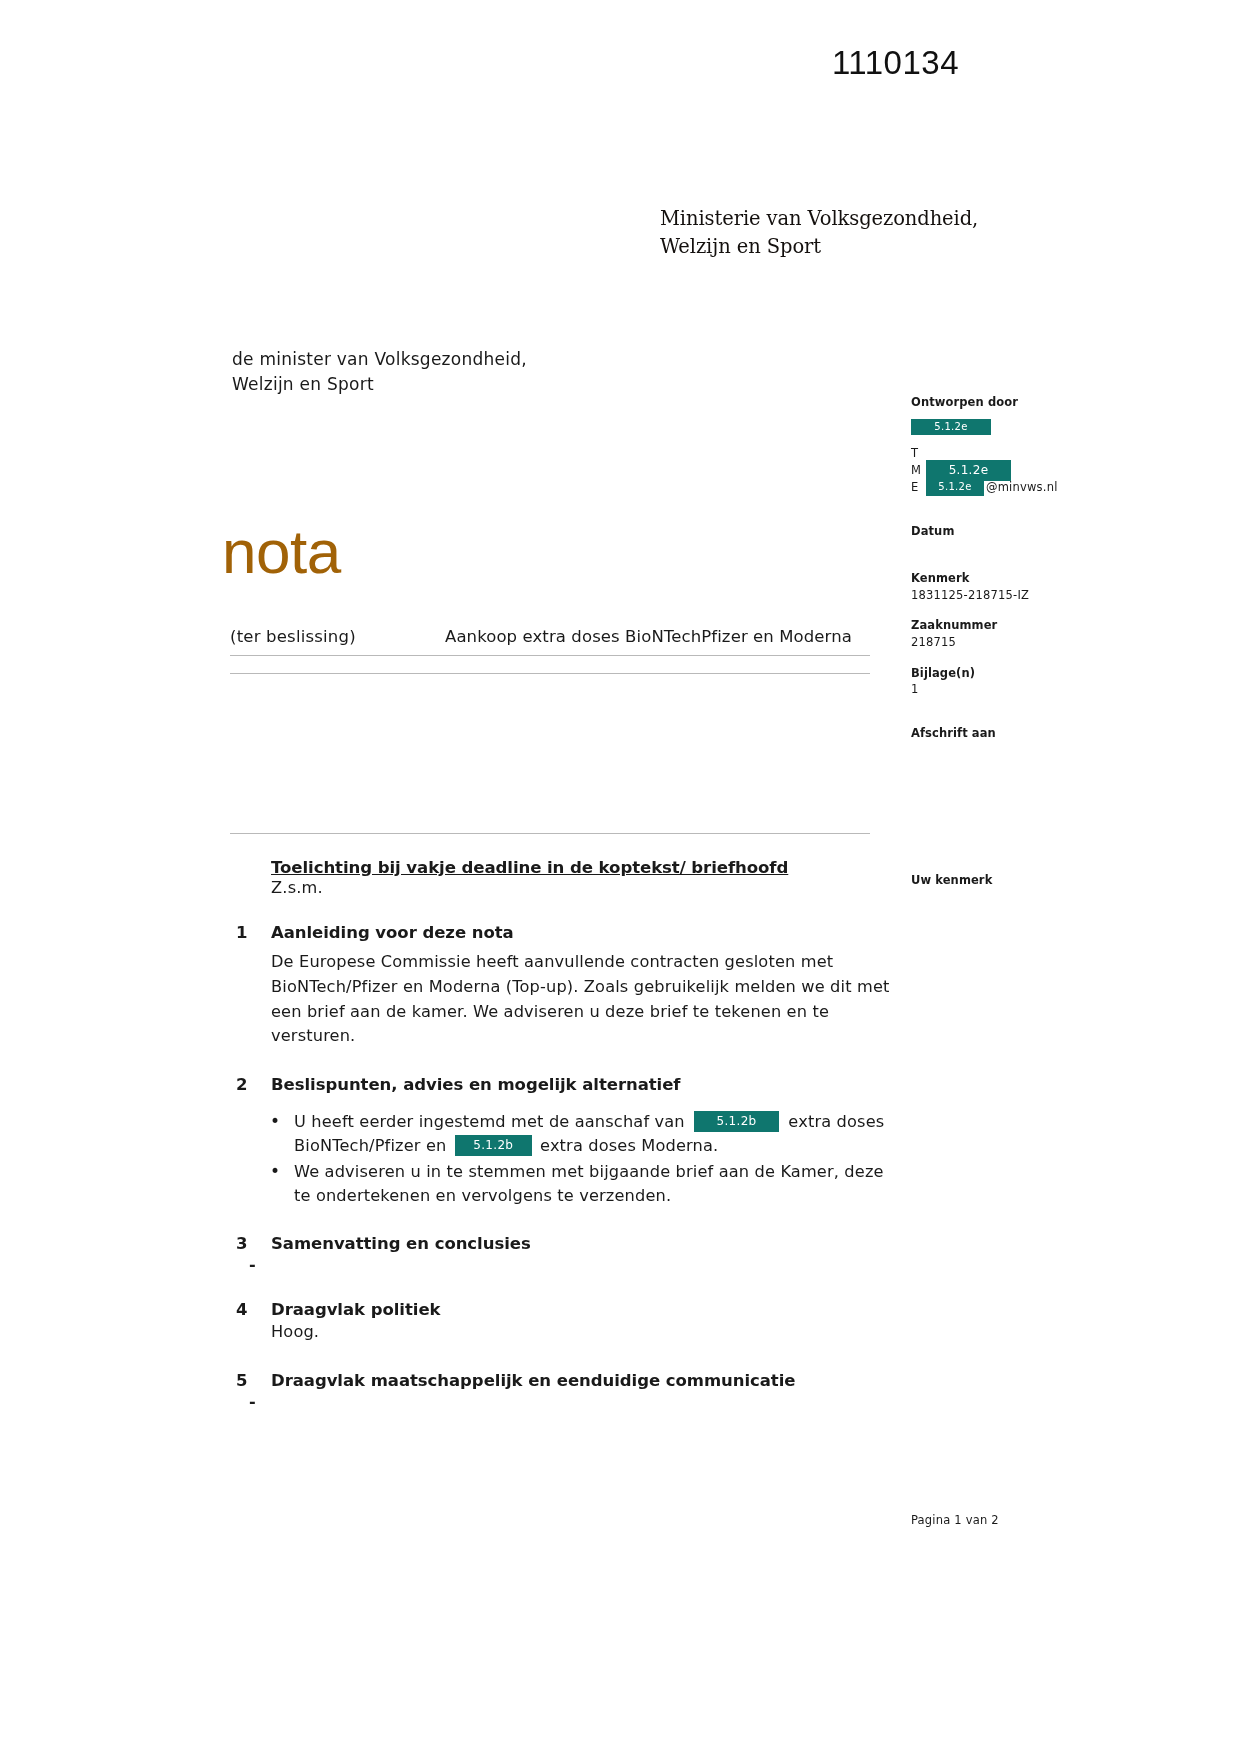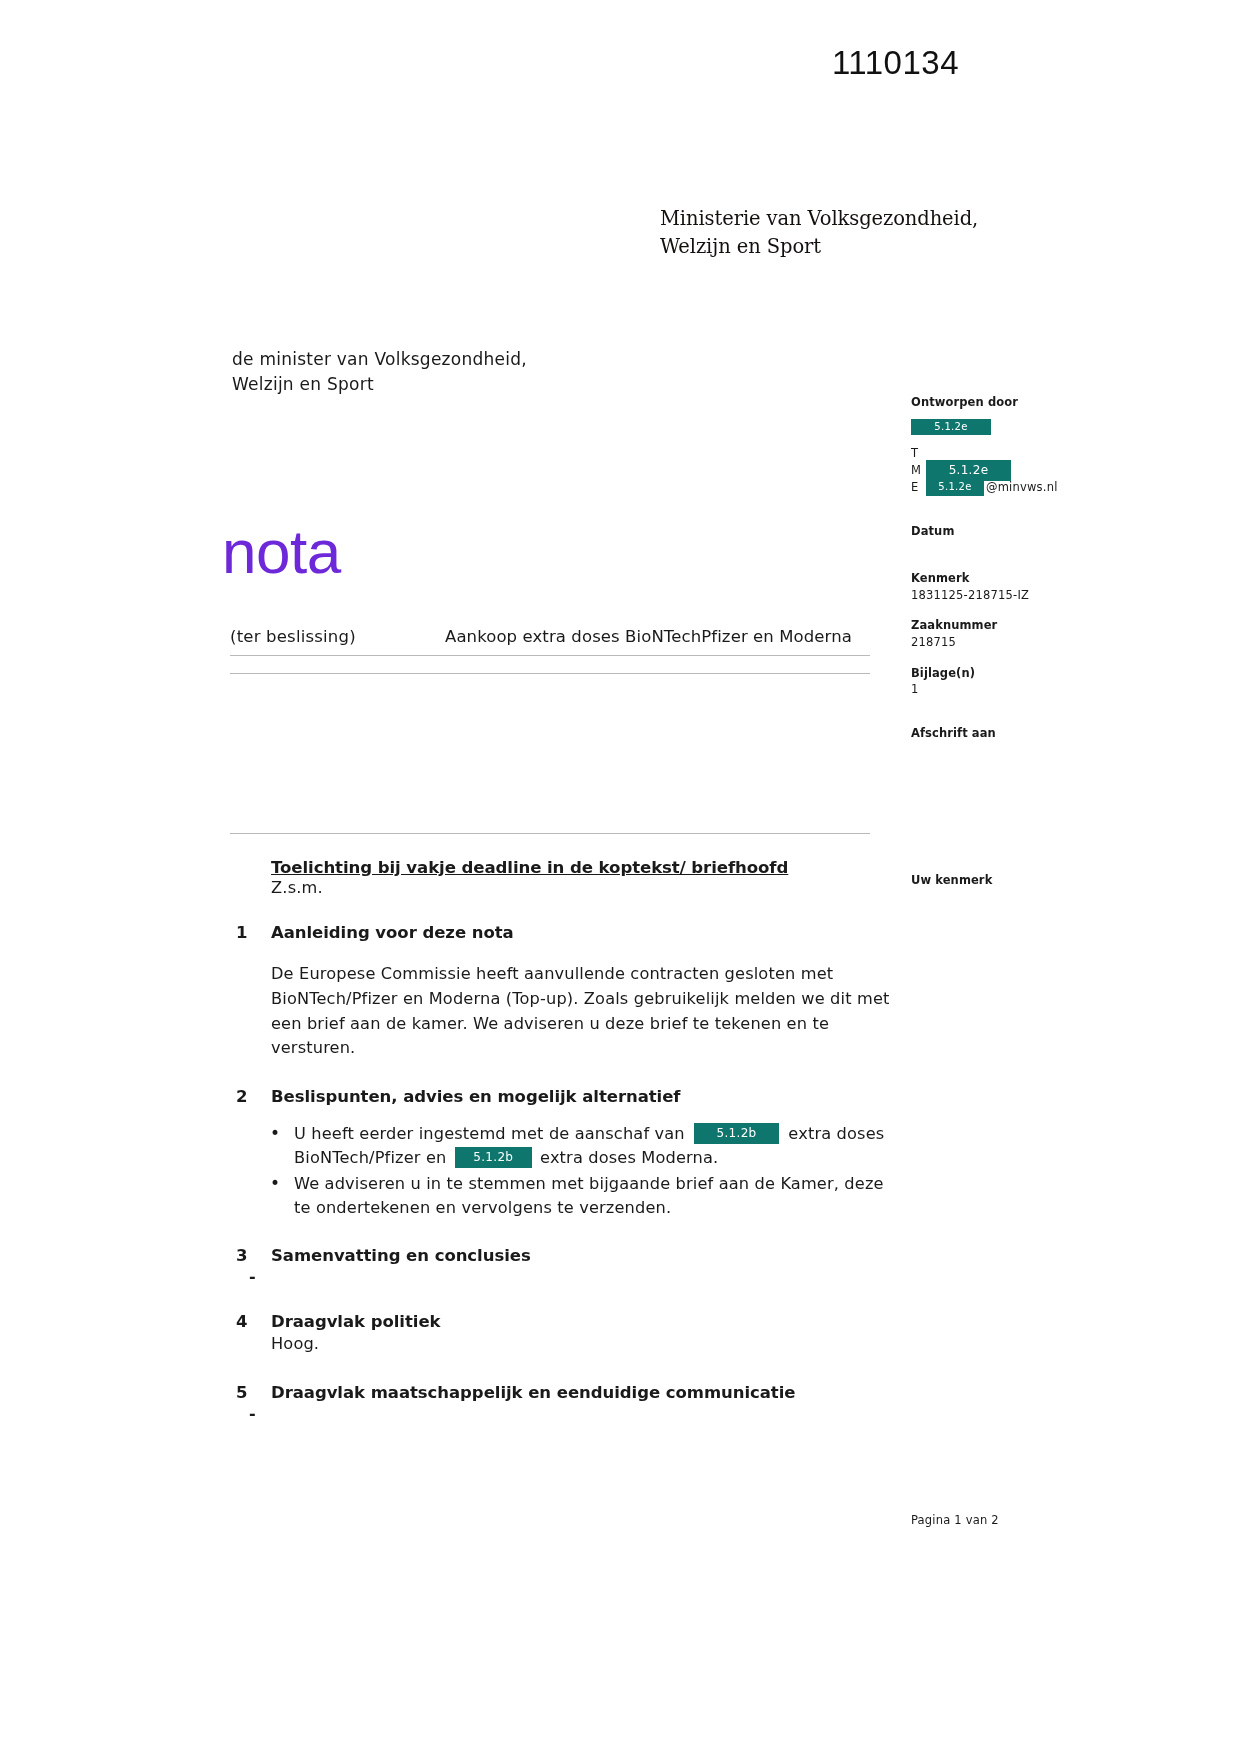--- a/index.html
+++ b/index.html
@@ -60,21 +60,21 @@
 
   
   .nota-title {
     position: absolute;
     left: 222px;
     top: 521px;
     font-family: "Liberation Sans", sans-serif;
     font-weight: 300;
     font-size: 62px;
     line-height: 1;
-    color: #6d28d9;
+    color: #a16207;
     letter-spacing: -0.5px;
   }
 
   
   .subject-row {
     position: absolute;
     left: 230px;
     top: 627px;
     width: 640px;
     font-size: 16.5px;
@@ -209,21 +209,21 @@
     font-size: 16.5px;
   }
   .section-title {
     margin-left: 35px;
     font-weight: bold;
     font-size: 16.5px;
     letter-spacing: -0.05px;
   }
   .section-body {
     margin-left: 35px;
-    margin-top: 20px;
+    margin-top: 8px;
     font-size: 16.2px;
     line-height: 1.53;
     letter-spacing: 0.15px;
   }
   .section-body-tight {
     margin-left: 35px;
     margin-top: 1px;
     font-size: 16.2px;
     line-height: 1.5;
     letter-spacing: 0.15px;

